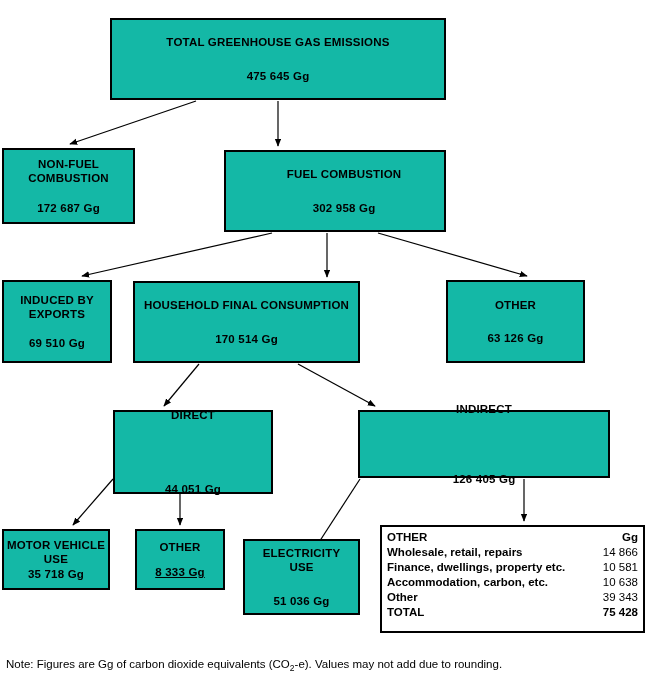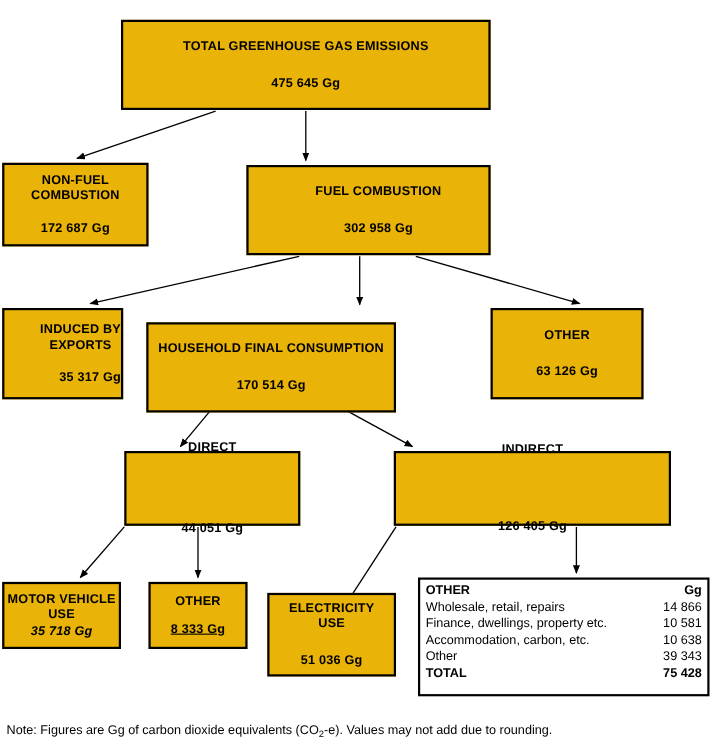--- a/index.html
+++ b/index.html
@@ -25,21 +25,21 @@
     position: absolute;
     left: 0; top: 0;
     width: 647px;
     height: 681px;
     pointer-events: none;
   }
   .node {
     position: absolute;
     border: 2px solid #000000;
     box-sizing: border-box;
-    background: #eab308;
+    background: #14b8a6;
     display: flex;
     flex-direction: column;
     align-items: center;
     justify-content: center;
     text-align: center;
     font-weight: bold;
     font-size: 11.5px;
     letter-spacing: 0.2px;
     line-height: 1.22;
   }
@@ -47,21 +47,21 @@
     white-space: pre-line;
     font-weight: bold;
   }
   .node .value {
     font-weight: bold;
     white-space: nowrap;
   }
   .gap-lg .value { margin-top: 19px; }
   .gap-md .value { margin-top: 15px; }
   .gap-sm .value { margin-top: 11px; text-decoration: underline; }
-  .gap-xs .value { margin-top: 1px; font-style: italic; }
+  .gap-xs .value { margin-top: 1px; }
 
   
   .table-node {
     position: absolute;
     border: 2px solid #000000;
     box-sizing: border-box;
     background: #ffffff;
     padding: 3px 5px 3px 5px;
     font-size: 11.5px;
     line-height: 1.30;
@@ -69,21 +69,21 @@
   .table-node table {
     border-collapse: collapse;
     width: 100%;
     font-size: 11.5px;
   }
   .table-node td {
     padding: 0;
     white-space: nowrap;
     vertical-align: top;
   }
-  .table-node td.lbl { text-align: left; }
+  .table-node td.lbl { text-align: left; font-weight: bold; }
   .table-node td.val { text-align: right; }
   .table-node tr.hdr td,
   .table-node tr.total td { font-weight: bold; }
 
   
   #footnote {
     position: absolute;
     left: 6px;
     top: 658px;
     font-size: 11.5px;
@@ -138,37 +138,37 @@
     <div class="title">NON-FUEL
 COMBUSTION</div>
     <div class="value">172 687 Gg</div>
   </div>
 
   <div class="node gap-lg" style="left:224px; top:150px; width:222px; height:82px;padding-left:18px;">
     <div class="title">FUEL COMBUSTION</div>
     <div class="value">302 958 Gg</div>
   </div>
 
-  <div class="node gap-md" style="left:2px; top:280px; width:110px; height:83px;align-items:flex-end;">
+  <div class="node gap-md" style="left:2px; top:280px; width:110px; height:83px;">
     <div class="title">INDUCED BY
 EXPORTS</div>
-    <div class="value">35 317 Gg</div>
-  </div>
-
-  <div class="node gap-lg" style="left:133px; top:281px; width:227px; height:82px;margin-top:12px;">
+    <div class="value">69 510 Gg</div>
+  </div>
+
+  <div class="node gap-lg" style="left:133px; top:281px; width:227px; height:82px;">
     <div class="title">HOUSEHOLD FINAL CONSUMPTION</div>
     <div class="value">170 514 Gg</div>
   </div>
 
   <div class="node gap-lg" style="left:446px; top:280px; width:139px; height:83px;">
     <div class="title">OTHER</div>
     <div class="value">63 126 Gg</div>
   </div>
 
-  <div class="node gap-md" style="left:113px; top:410px; width:160px; height:68px;gap:44px;">
+  <div class="node gap-md" style="left:113px; top:410px; width:160px; height:84px;gap:44px;">
     <div class="title">DIRECT</div>
     <div class="value">44 051 Gg</div>
   </div>
 
   <div class="node gap-md" style="left:358px; top:410px; width:252px; height:68px;gap:41px;">
     <div class="title">INDIRECT</div>
     <div class="value">126 405 Gg</div>
   </div>
 
   <div class="node gap-xs" style="left:2px; top:529px; width:108px; height:61px;">

